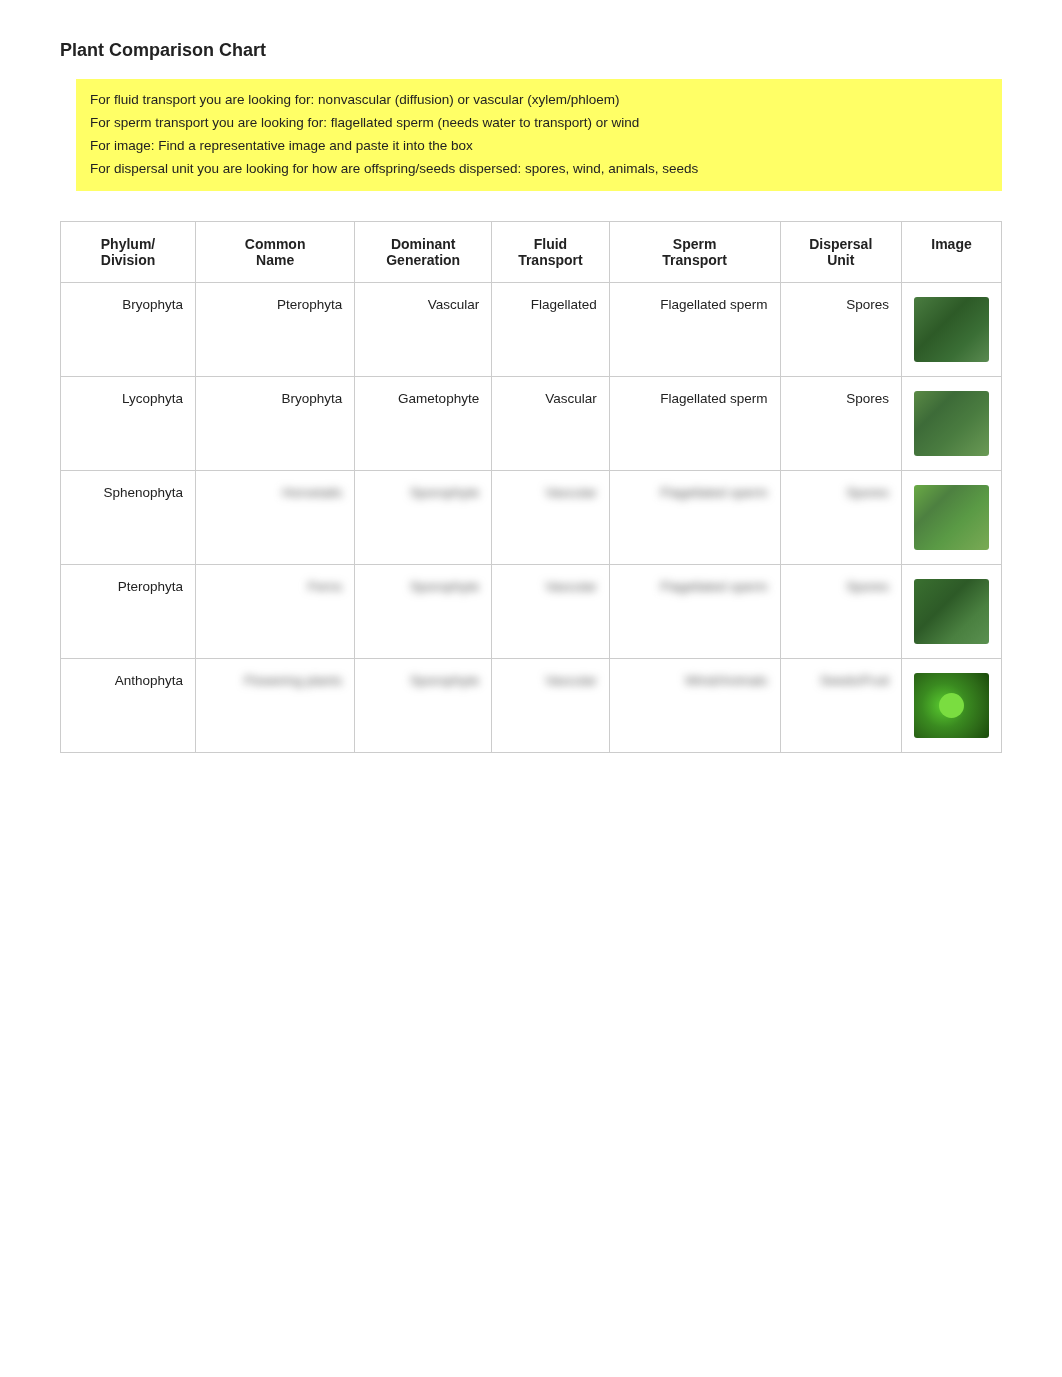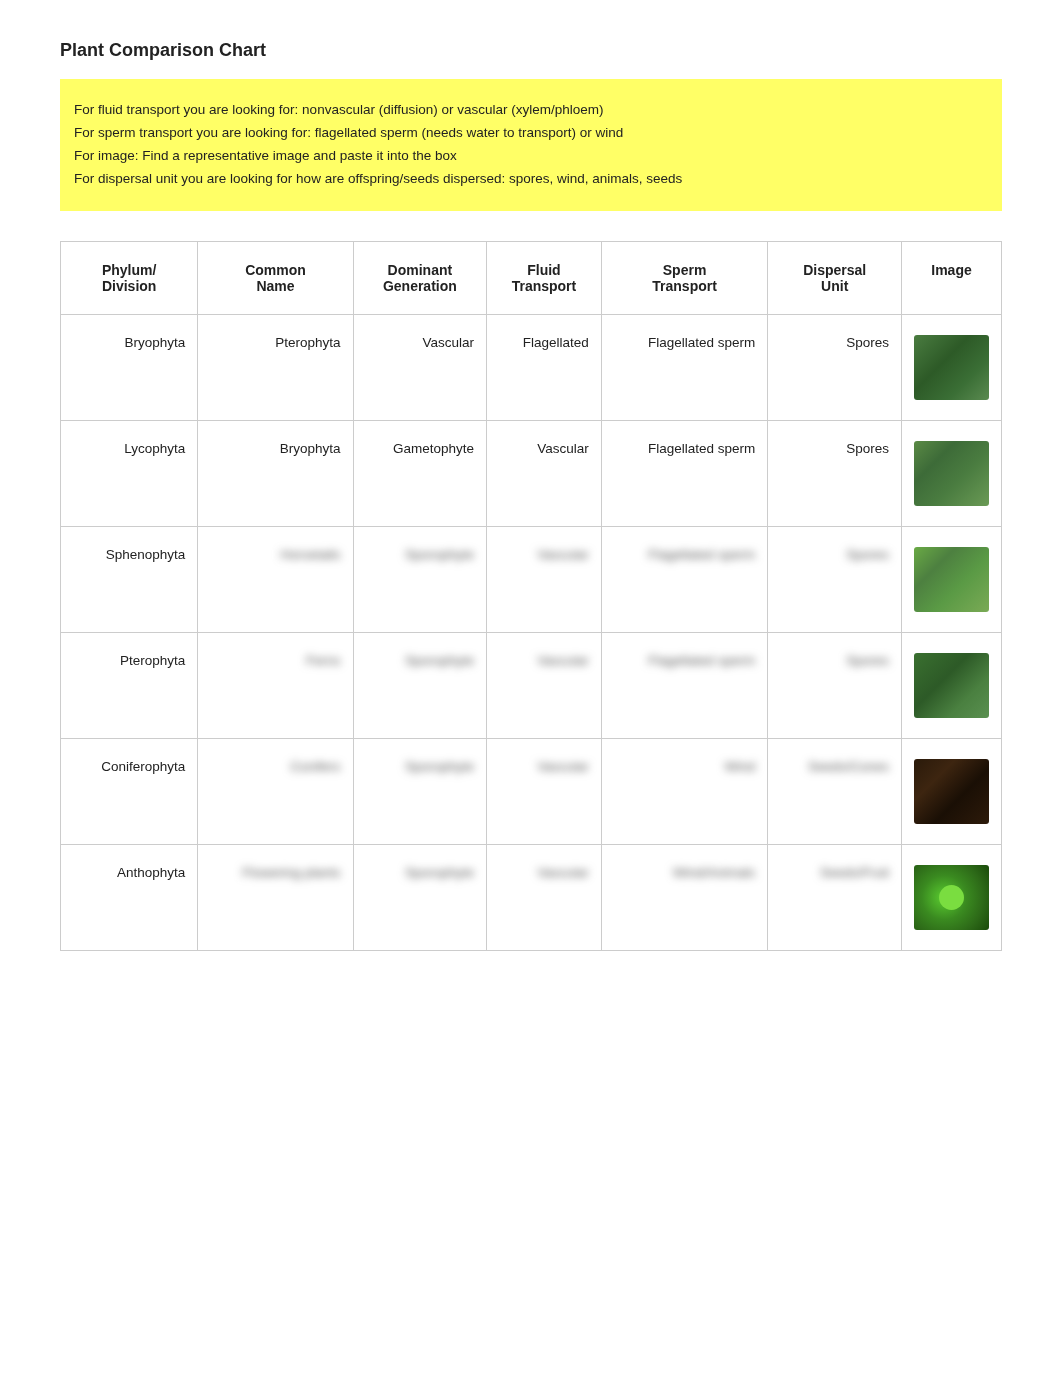--- a/index.html
+++ b/index.html
@@ -13,33 +13,34 @@
       min-height: 1377px;
     }
     .page-title {
       text-align: left;
       font-weight: bold;
       font-size: 18px;
       margin-bottom: 18px;
     }
     .note-box {
       background: #ffff66;
-      padding: 20px 14px;
+      padding: 10px 14px;
       margin-bottom: 30px;
       font-size: 13.5px;
       line-height: 1.7;
+      margin-left: 16px;
     }
     table {
       width: 100%;
       border-collapse: collapse;
       margin-top: 10px;
     }
     th, td {
       border: 1px solid #ccc;
-      padding: 20px 12px;
+      padding: 14px 12px;
       vertical-align: top;
     }
     thead th {
       font-weight: bold;
       font-size: 14px;
       background: #fff;
     }
     tbody td {
       font-size: 13.5px;
     }
@@ -167,31 +168,20 @@
         <td class="blurred">Ferns</td>
         <td class="blurred">Sporophyte</td>
         <td class="blurred">Vascular</td>
         <td class="blurred">Flagellated sperm</td>
         <td class="blurred">Spores</td>
         <td class="image-cell">
           <div class="img-green-fern"></div>
         </td>
       </tr>
       <tr class="data-row">
-        <td>Coniferophyta</td>
-        <td class="blurred">Conifers</td>
-        <td class="blurred">Sporophyte</td>
-        <td class="blurred">Vascular</td>
-        <td class="blurred">Wind</td>
-        <td class="blurred">Seeds/Cones</td>
-        <td class="image-cell">
-          <div class="img-dark-bark"></div>
-        </td>
-      </tr>
-      <tr class="data-row">
         <td>Anthophyta</td>
         <td class="blurred">Flowering plants</td>
         <td class="blurred">Sporophyte</td>
         <td class="blurred">Vascular</td>
         <td class="blurred">Wind/Animals</td>
         <td class="blurred">Seeds/Fruit</td>
         <td class="image-cell">
           <div class="img-green-leaf"></div>
         </td>
       </tr>

